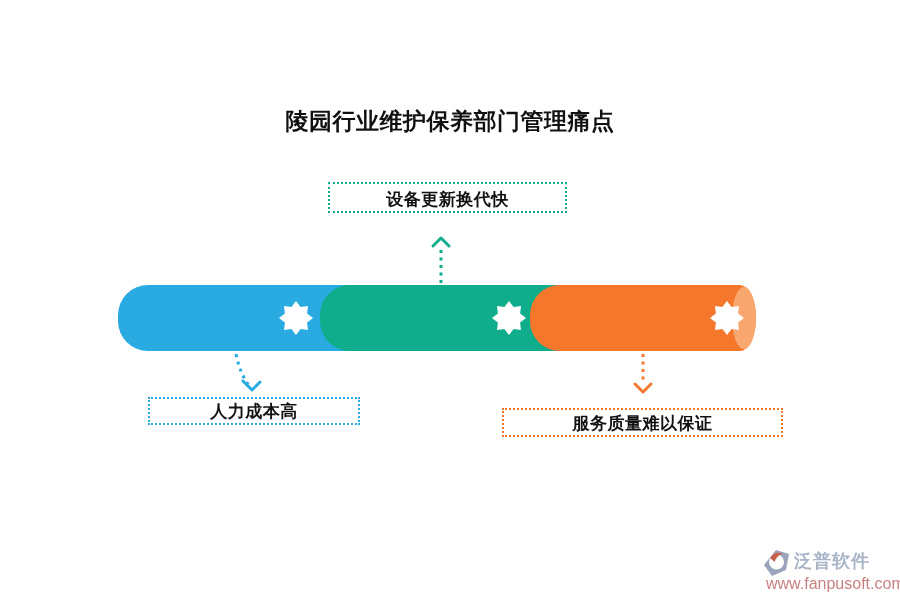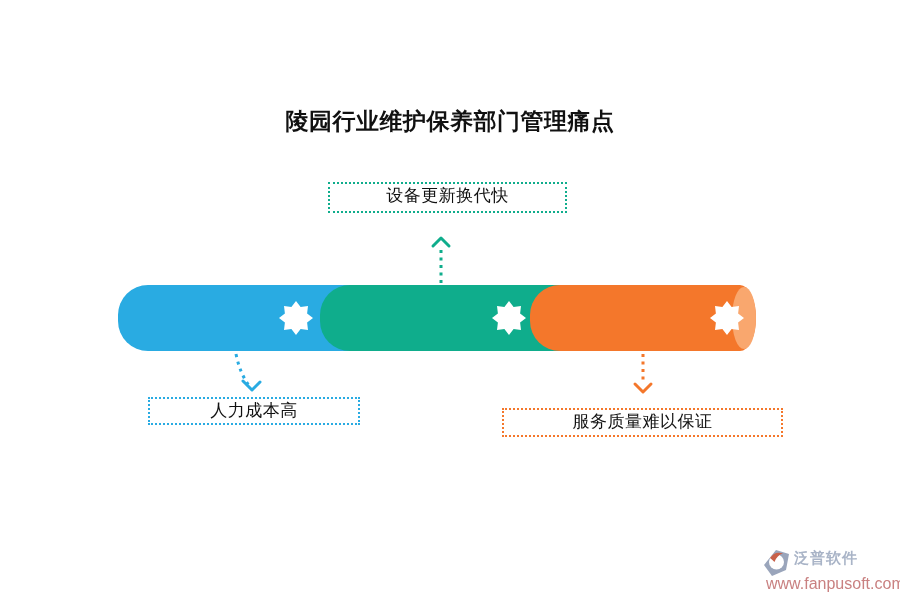--- a/index.html
+++ b/index.html
@@ -28,26 +28,26 @@
     color: var(--title_text, #111111);
   }
   .diagram-svg {
     position: absolute;
     top: 0;
     left: 0;
   }
   .callout {
     position: absolute;
     display: flex;
-    align-items: flex-start;
+    align-items: flex-end;
     justify-content: center;
     background: #ffffff;
     box-sizing: border-box;
     font-size: 17px;
-    font-weight: normal;
+    font-weight: bold;
     color: var(--label_text, #111111);
     letter-spacing: 0.5px;
     white-space: nowrap;
   }
   .callout-top {
     left: 328px; top: 182px; width: 239px; height: 31px;
     border: 2px dotted var(--green, #0fad8c);
   }
   .callout-left {
     left: 148px; top: 397px; width: 212px; height: 28px;
@@ -66,21 +66,21 @@
   }
   .watermark-icon {
     position: absolute;
     left: 2px;
     top: 1px;
   }
   .watermark-brand {
     position: absolute;
     left: 34px;
     top: 1px;
-    font-size: 15px;
+    font-size: 18px;
     font-weight: bold;
     letter-spacing: 1px;
     color: var(--brand_text, #a9b4c7);
   }
   .watermark-url {
     position: absolute;
     left: 6px;
     top: 27px;
     font-size: 16px;
     color: var(--url_text, #c98181);

